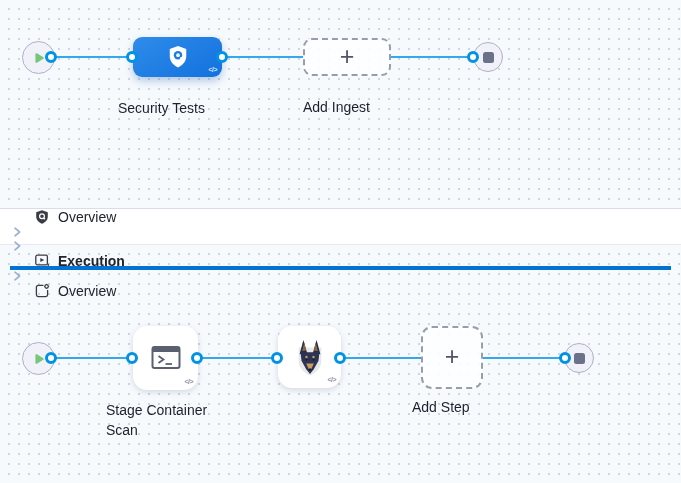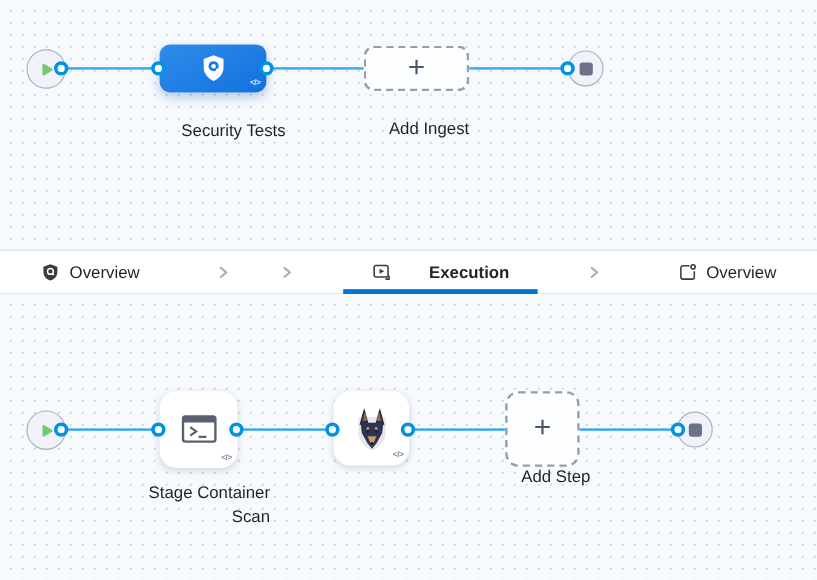--- a/index.html
+++ b/index.html
@@ -56,36 +56,36 @@
     margin-top:-2px;
   }
   .code-chip{
     position:absolute;font-size:7px;font-weight:bold;letter-spacing:-0.5px;
     line-height:1;
   }
   .code-chip.on-blue{right:5px;bottom:4px;color:#cfe4fb;}
   .code-chip.on-white{right:5px;bottom:5px;color:#8b92a2;}
 
   .node-label{
-    position:absolute;text-align:right;font-size:14px;line-height:20px;
+    position:absolute;text-align:left;font-size:14px;line-height:20px;
     color:#1d212b;z-index:2;
   }
 
   .tabbar{
     width:681px;height:37px;box-sizing:border-box;background:#ffffff;
     border-top:1px solid #d9dde7;border-bottom:1px solid #e5e8f0;
     display:flex;align-items:stretch;justify-content:space-between;
-    padding:0 10px;position:relative;z-index:6;
+    padding:0 10px;position:relative;z-index:6;flex-direction:column;
   }
   .tab{
     display:flex;align-items:center;gap:8px;padding:0 24px;
     position:relative;cursor:pointer;
   }
   .tab-label{font-size:14px;color:#22252d;white-space:nowrap;}
-  .tab.active .tab-label{font-weight:600;margin-left:24px;}
+  .tab.active .tab-label{font-weight:600;}
   .tab.active::after{
     content:"";position:absolute;left:0;right:0;bottom:-1px;height:4px;
     background:#0273d1;
   }
   .chev{display:flex;align-items:center;}
 </style>
 </head>
 <body>
 
 <div class="canvas canvas-top">
@@ -226,14 +226,14 @@
   </div>
 
   <div class="port" style="left:45px;top:107px"></div>
   <div class="port" style="left:126px;top:107px"></div>
   <div class="port" style="left:191px;top:107px"></div>
   <div class="port" style="left:271px;top:107px"></div>
   <div class="port" style="left:334px;top:107px"></div>
   <div class="port" style="left:559px;top:107px"></div>
 
   <div class="node-label" style="left:106px;top:155px;width:119px">Stage Container Scan</div>
-  <div class="node-label" style="left:412px;top:142px;width:80px">Add Step</div>
+  <div class="node-label" style="left:412px;top:152px;width:80px">Add Step</div>
 </div>
 
 </body></html>

